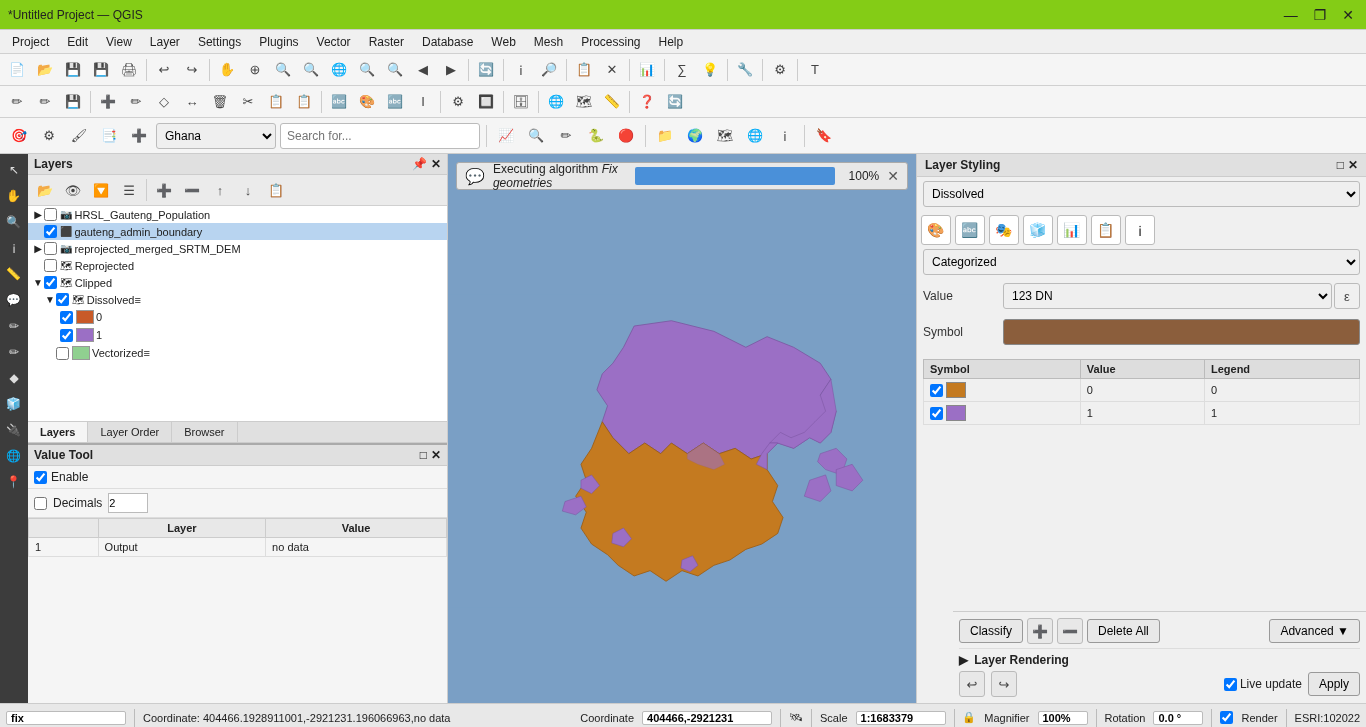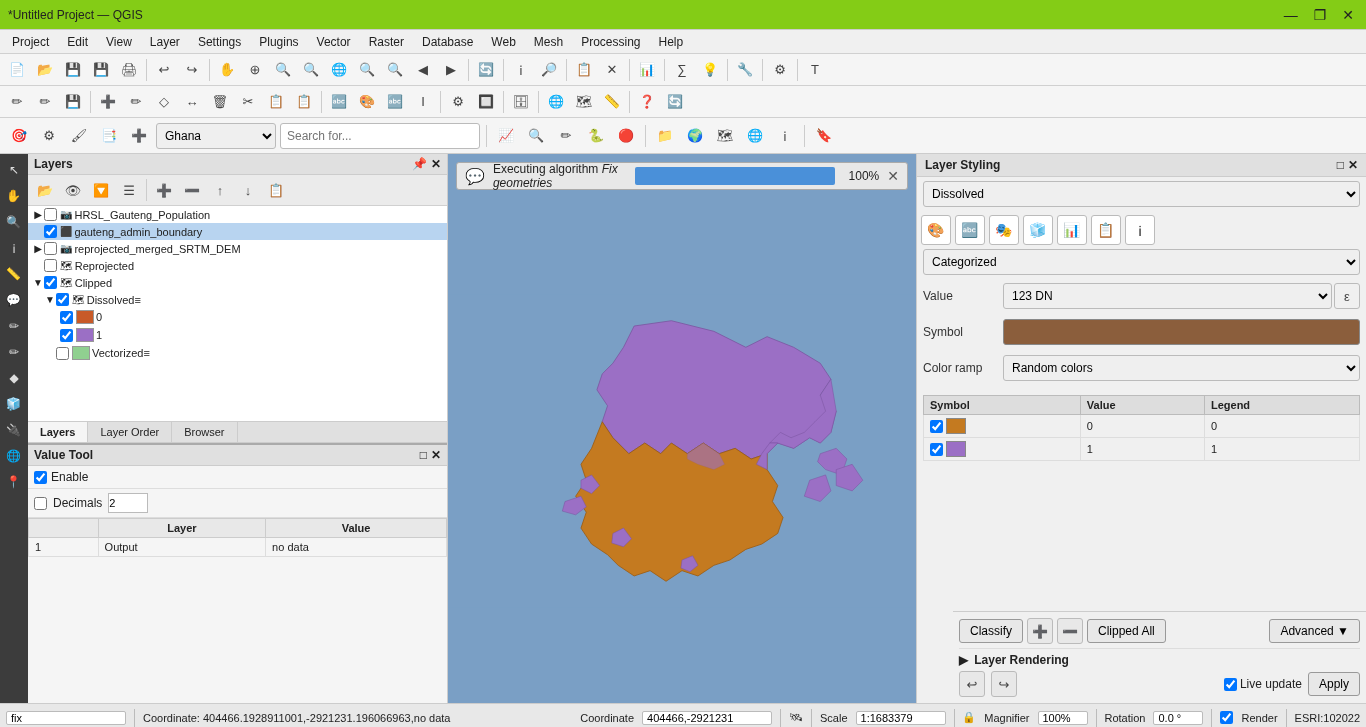--- a/index.html
+++ b/index.html
@@ -339,21 +339,21 @@
       background: #e8e8e8;
       height: 28px;
       display: flex;
       align-items: center;
       padding: 0 6px;
       border-top: 1px solid #ccc;
       gap: 8px;
       font-size: 11px;
     }
     .sb-input {
-      height: 14px; border: 1px solid #bbb; border-radius: 2px; padding: 0 4px; font-size: 11px;
+      height: 14px; border: 1px solid #bbb; border-radius: 2px; padding: 0 4px; font-size: 11px; font-weight: bold;
     }
     .sb-sep { width: 1px; height: 18px; background: #bbb; }
 
     
     #left-toolbar {
       width: 28px;
       background: #3c3c3c;
       display: flex;
       flex-direction: column;
       align-items: center;
@@ -721,28 +721,20 @@
           </div>
         </div>
 
         <div class="rp-row">
           <span class="rp-label">Symbol</span>
           <div class="rp-control">
             <div class="rp-symbol-swatch"></div>
           </div>
         </div>
 
-        <div class="rp-row">
-          <span class="rp-label">Color ramp</span>
-          <div class="rp-control">
-            <select class="rp-colorramp-select">
-              <option>Random colors</option>
-            </select>
-          </div>
-        </div>
 
         <table id="symbol-table">
           <thead>
             <tr>
               <th>Symbol</th>
               <th>Value</th>
               <th>Legend</th>
             </tr>
           </thead>
           <tbody>
@@ -768,21 +760,21 @@
             </tr>
           </tbody>
         </table>
       </div>
 
       <div id="rp-bottom">
         <div id="rp-bottom-row1">
           <button class="rp-bottom-btn">Classify</button>
           <div class="tb-btn" style="border:1px solid #bbb;background:#e8e8e8;">➕</div>
           <div class="tb-btn" style="border:1px solid #bbb;background:#e8e8e8;">➖</div>
-          <button class="rp-bottom-btn">Clipped All</button>
+          <button class="rp-bottom-btn">Delete All</button>
           <div style="flex:1;"></div>
           <button class="rp-bottom-btn">Advanced ▼</button>
         </div>
         <div id="layer-rendering-row">
           <span>▶</span>
           <span>Layer Rendering</span>
         </div>
         <div id="rp-bottom-row2">
           <div class="tb-btn" style="border:1px solid #bbb;background:#e8e8e8;">↩</div>
           <div class="tb-btn" style="border:1px solid #bbb;background:#e8e8e8;">↪</div>

